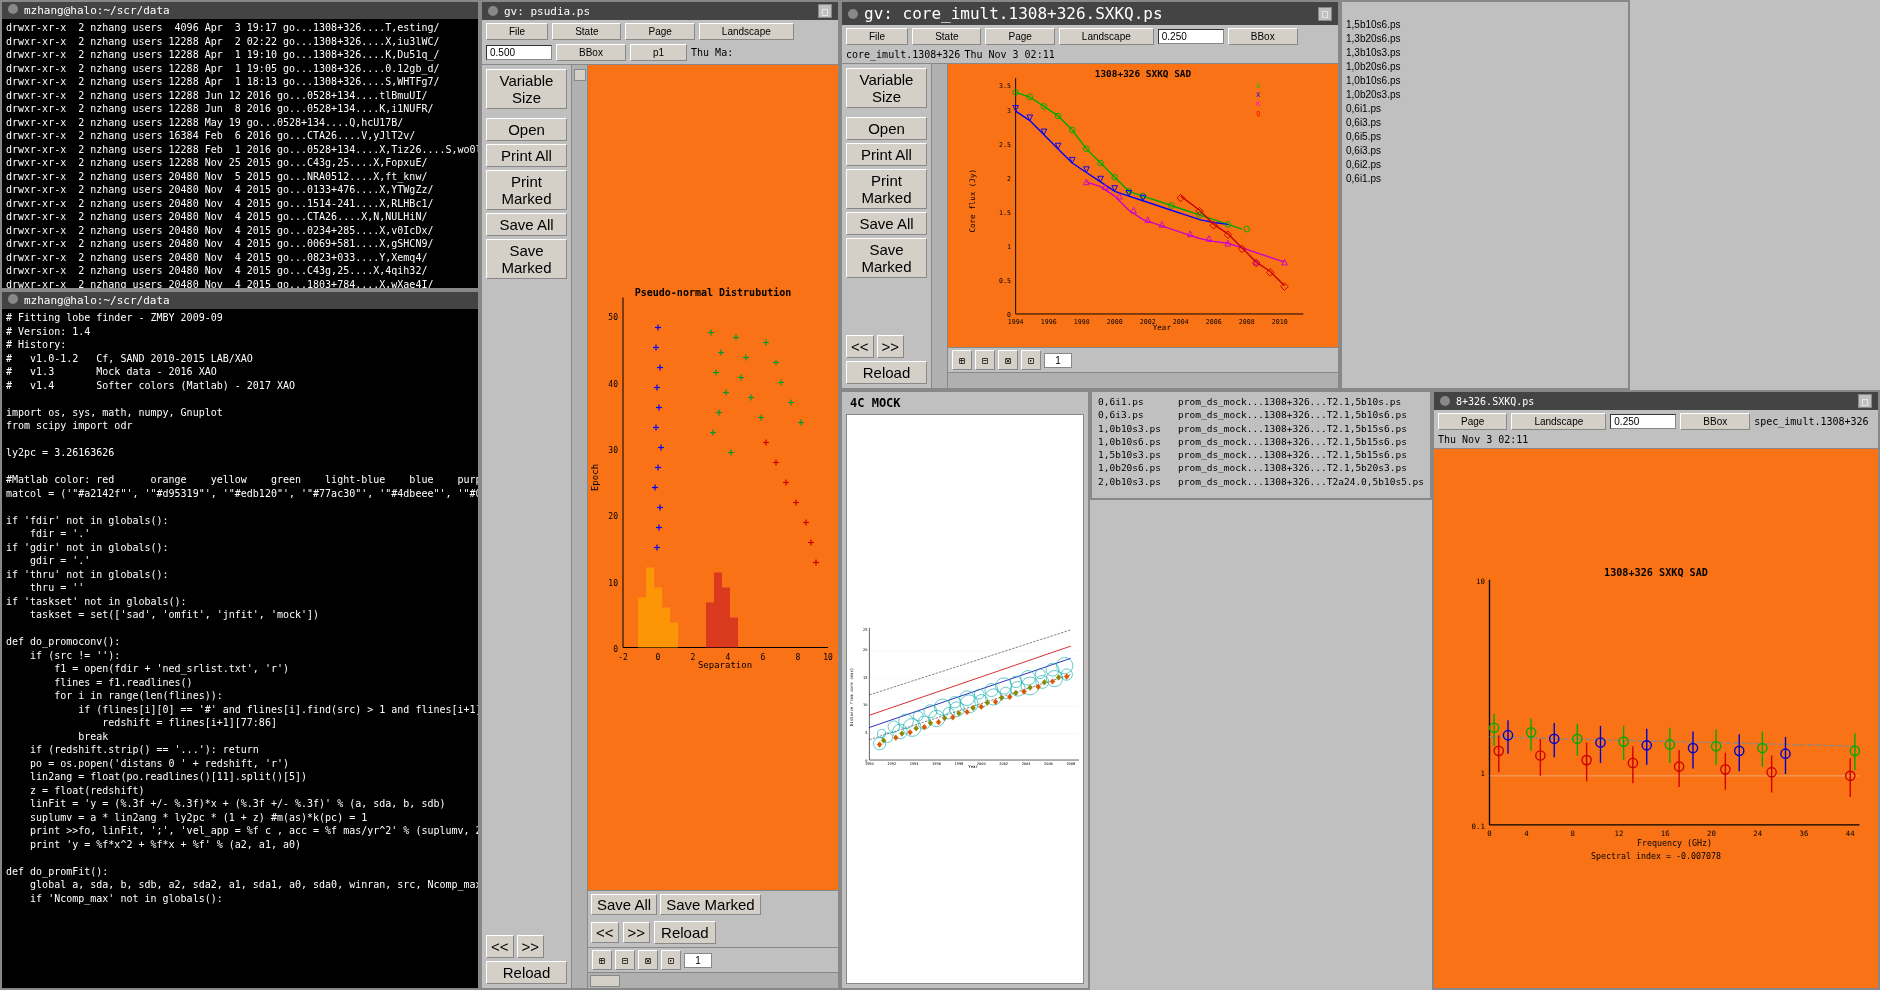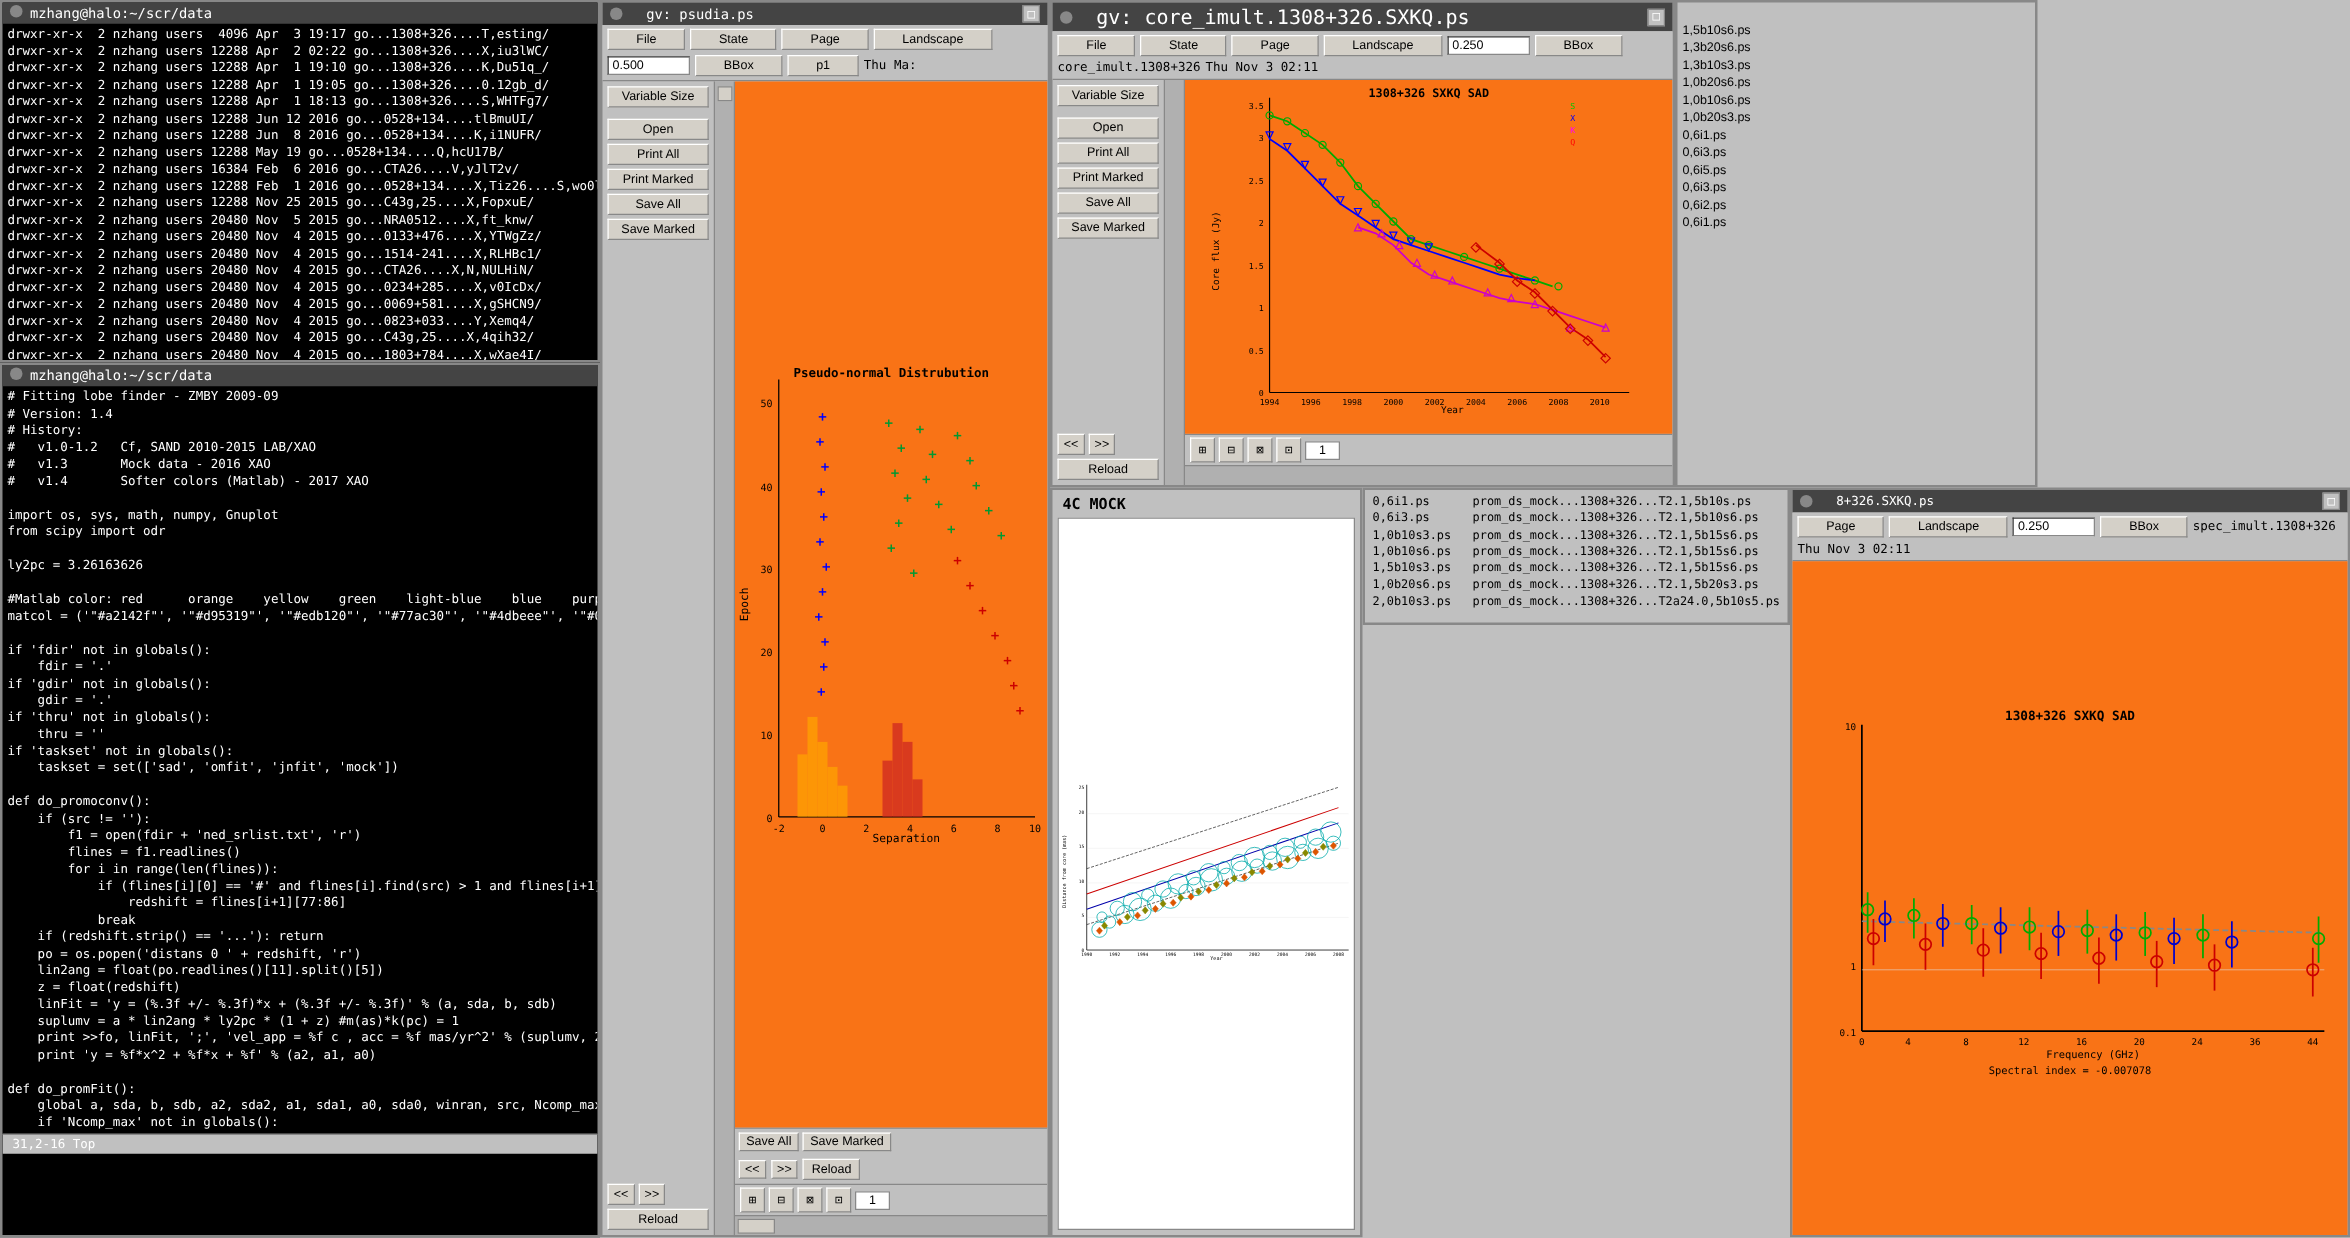--- a/index.html
+++ b/index.html
@@ -76,21 +76,21 @@
       color: #fff;
       padding: 2px 6px;
       display: flex;
       align-items: center;
       justify-content: space-between;
       font-size: 11px;
     }
     .gv-titlebar-left {
       display: flex;
       align-items: center;
-      gap: 19px;
+      gap: 6px;
       text-align: right;
     }
     .gv-dot {
       width: 10px; height: 10px;
       background: #888;
       border-radius: 50%;
     }
     .gv-sidebar {
       width: 90px;
       flex-shrink: 0;
@@ -99,21 +99,21 @@
       padding: 4px;
       gap: 3px;
       border-right: 1px solid #888;
     }
     .gv-btn {
       background: #d4d0c8;
       border: 1px solid #888;
       border-top-color: #fff;
       border-left-color: #fff;
       padding: 2px 6px;
-      font-size: 10px;
+      font-size: 15px;
       cursor: pointer;
       text-align: center;
     }
     .gv-toolbar-btn {
       background: #d4d0c8;
       border: 1px solid #888;
       border-top-color: #fff;
       border-left-color: #fff;
       padding: 2px 22px;
       font-size: 10px;
@@ -351,23 +351,20 @@
     lin2ang = float(po.readlines()[11].split()[5])
     z = float(redshift)
     linFit = 'y = (%.3f +/- %.3f)*x + (%.3f +/- %.3f)' % (a, sda, b, sdb)
     suplumv = a * lin2ang * ly2pc * (1 + z) #m(as)*k(pc) = 1
     print &gt;&gt;fo, linFit, ';', 'vel_app = %f c , acc = %f mas/yr^2' % (suplumv, 2*a)
     print 'y = %f*x^2 + %f*x + %f' % (a2, a1, a0)
 
 def do_promFit():
     global a, sda, b, sdb, a2, sda2, a1, sda1, a0, sda0, winran, src, Ncomp_max, ssbd, core
     if 'Ncomp_max' not in globals():</div>
-    <div class="statusbar">
-      <span>31,2-16    Top</span>
-    </div>
   </div>
 </div>
 
 <div class="middle-column">
   <div class="gv-window" style="flex:1;">
 
     <div class="gv-titlebar">
       <div class="gv-titlebar-left">
         <div class="gv-dot"></div>
         <span>gv: psudia.ps</span>

